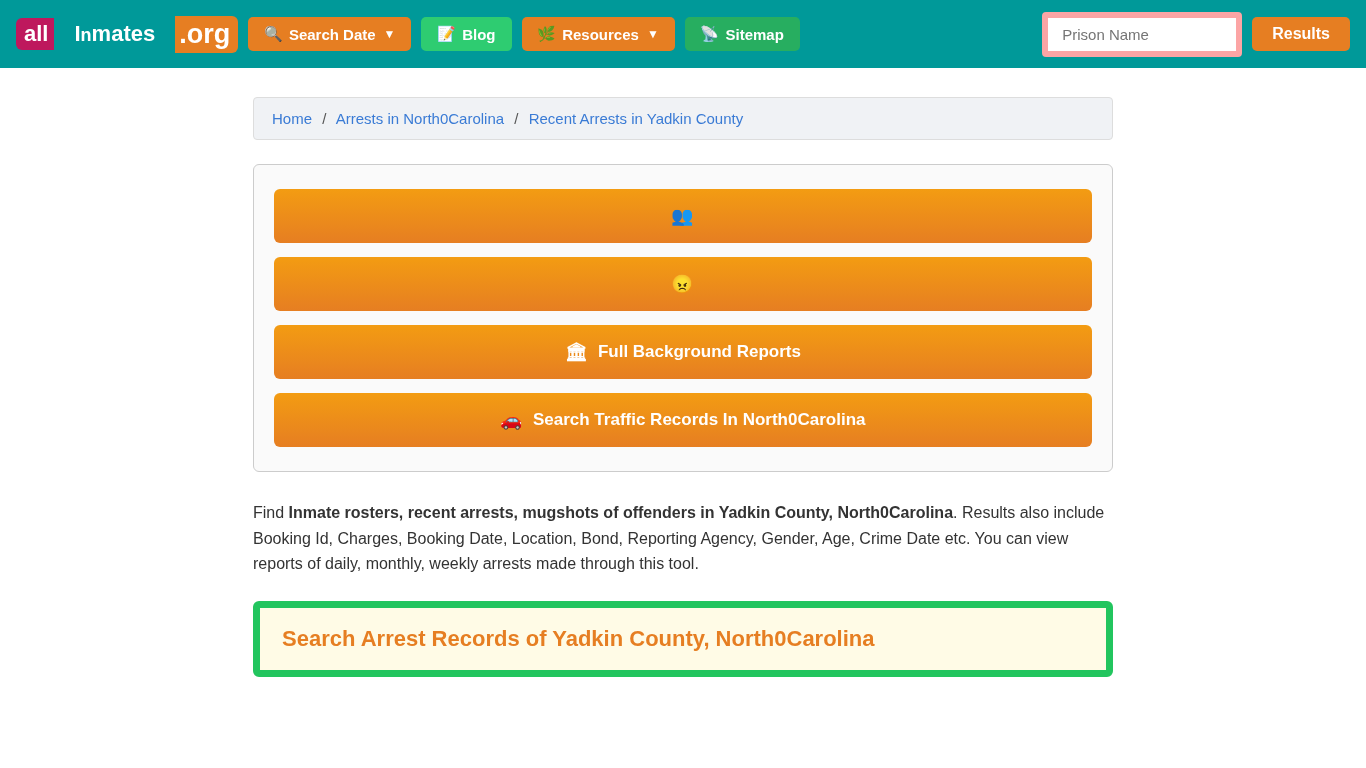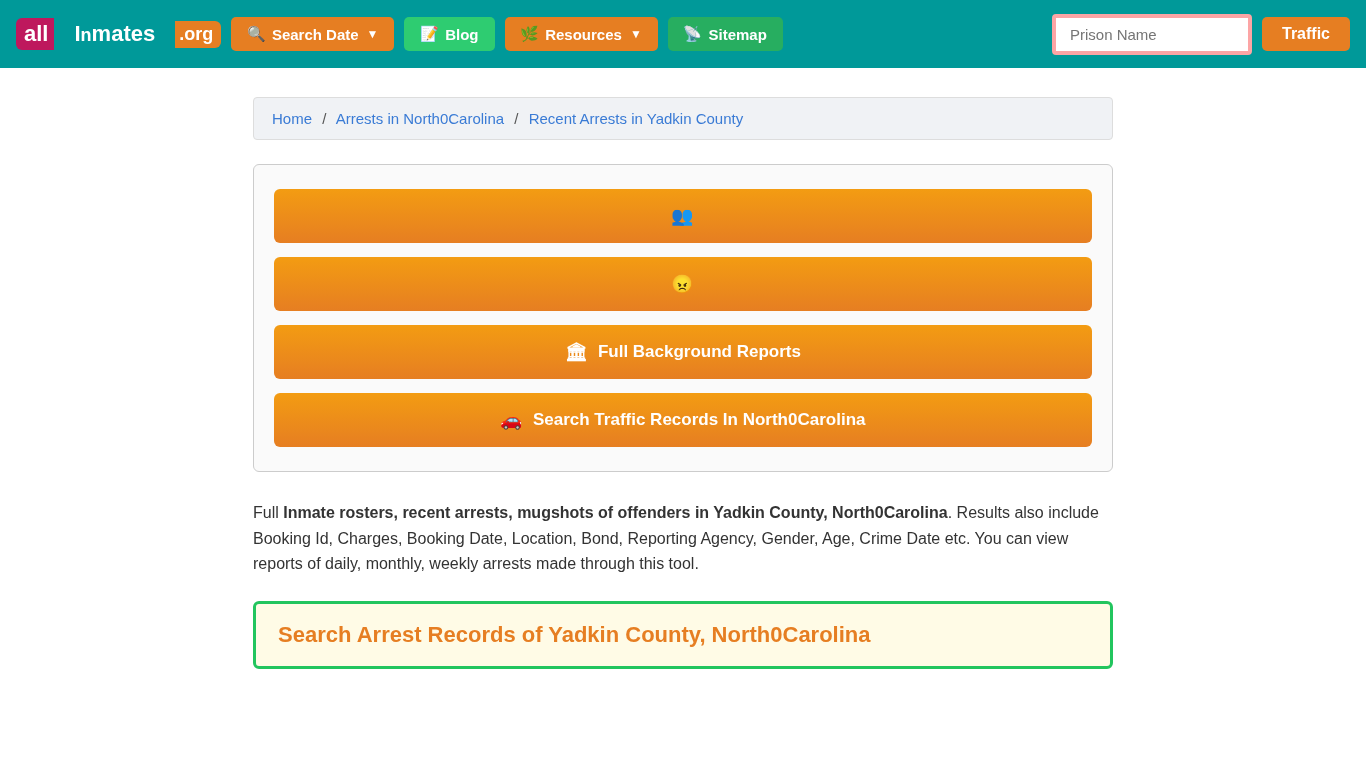--- a/index.html
+++ b/index.html
@@ -53,21 +53,21 @@
       cursor: pointer;
       display: flex;
       align-items: center;
       gap: 6px;
       font-weight: 600;
       white-space: nowrap;
     }
     .nav-spacer { flex: 1; }
     .nav-search-input {
       padding: 8px 14px;
-      border: 4px solid #fca5a5;
+      border: 6px solid #fca5a5;
       border-radius: 4px;
       font-size: 15px;
       width: 200px;
       outline: none;
       color: #aaa;
     }
     .nav-search-btn {
       background-color: #e67e22;
       color: #fff;
       border: none;
@@ -144,21 +144,21 @@
       font-size: 16px;
       line-height: 1.6;
       color: #333;
       margin-bottom: 24px;
     }
     .description strong { font-weight: 700; }
 
     
     .search-records-box {
       background: #fffbe6;
-      border: 3px solid #22c55e;
+      border: 7px solid #22c55e;
       border-radius: 6px;
       padding: 18px 22px;
     }
     .search-records-title {
       font-size: 22px;
       font-weight: 700;
       color: #e67e22;
     }
 
     
@@ -181,21 +181,21 @@
       color: #fff;
       font-size: 22px;
       font-weight: 900;
       padding: 3px 20px;
       font-family: 'Arial Black', Arial, sans-serif;
     }
     .logo-dot-org {
       background: #e67e22;
       border-radius: 0 6px 6px 0;
       color: #fff;
-      font-size: 18px;
+      font-size: 27px;
       font-weight: 900;
       padding: 3px 8px 3px 4px;
       font-family: 'Arial Black', Arial, sans-serif;
     }
   </style>
 </head>
 <body>
 
 <nav>
   <div class="logo-wrap">
@@ -223,21 +223,21 @@
 
   <button class="nav-sitemap-btn">
     <span>📡</span>
     <span>Sitemap</span>
   </button>
 
   <div class="nav-spacer"></div>
 
   <input class="nav-search-input" type="text" placeholder="Prison Name" style="">
   <button class="nav-search-btn">
-    <span>Traffic</span>
+    <span>Results</span>
   </button>
 </nav>
 
 <main>
 
   <div class="breadcrumb">
     <a href="#">Home</a>
     <span class="sep">/</span>
     <a href="#">Arrests in North0Carolina</a>
     <span class="sep">/</span>
@@ -261,20 +261,20 @@
     </button>
 
     <button class="action-btn">
       <span class="btn-icon">🚗</span>
       <span>Search Traffic Records In North0Carolina</span>
     </button>
 
   </div>
 
   <p class="description">
-    <span>Full </span><strong>Inmate rosters, recent arrests, mugshots of offenders in Yadkin County, North0Carolina</strong><span>. Results also include Booking Id, Charges, Booking Date, Location, Bond, Reporting Agency, Gender, Age, Crime Date etc. You can view reports of daily, monthly, weekly arrests made through this tool.</span>
+    <span>Find </span><strong>Inmate rosters, recent arrests, mugshots of offenders in Yadkin County, North0Carolina</strong><span>. Results also include Booking Id, Charges, Booking Date, Location, Bond, Reporting Agency, Gender, Age, Crime Date etc. You can view reports of daily, monthly, weekly arrests made through this tool.</span>
   </p>
 
   <div class="search-records-box">
     <h2 class="search-records-title">Search Arrest Records of Yadkin County, North0Carolina</h2>
   </div>
 
 </main>
 
 </body></html>

